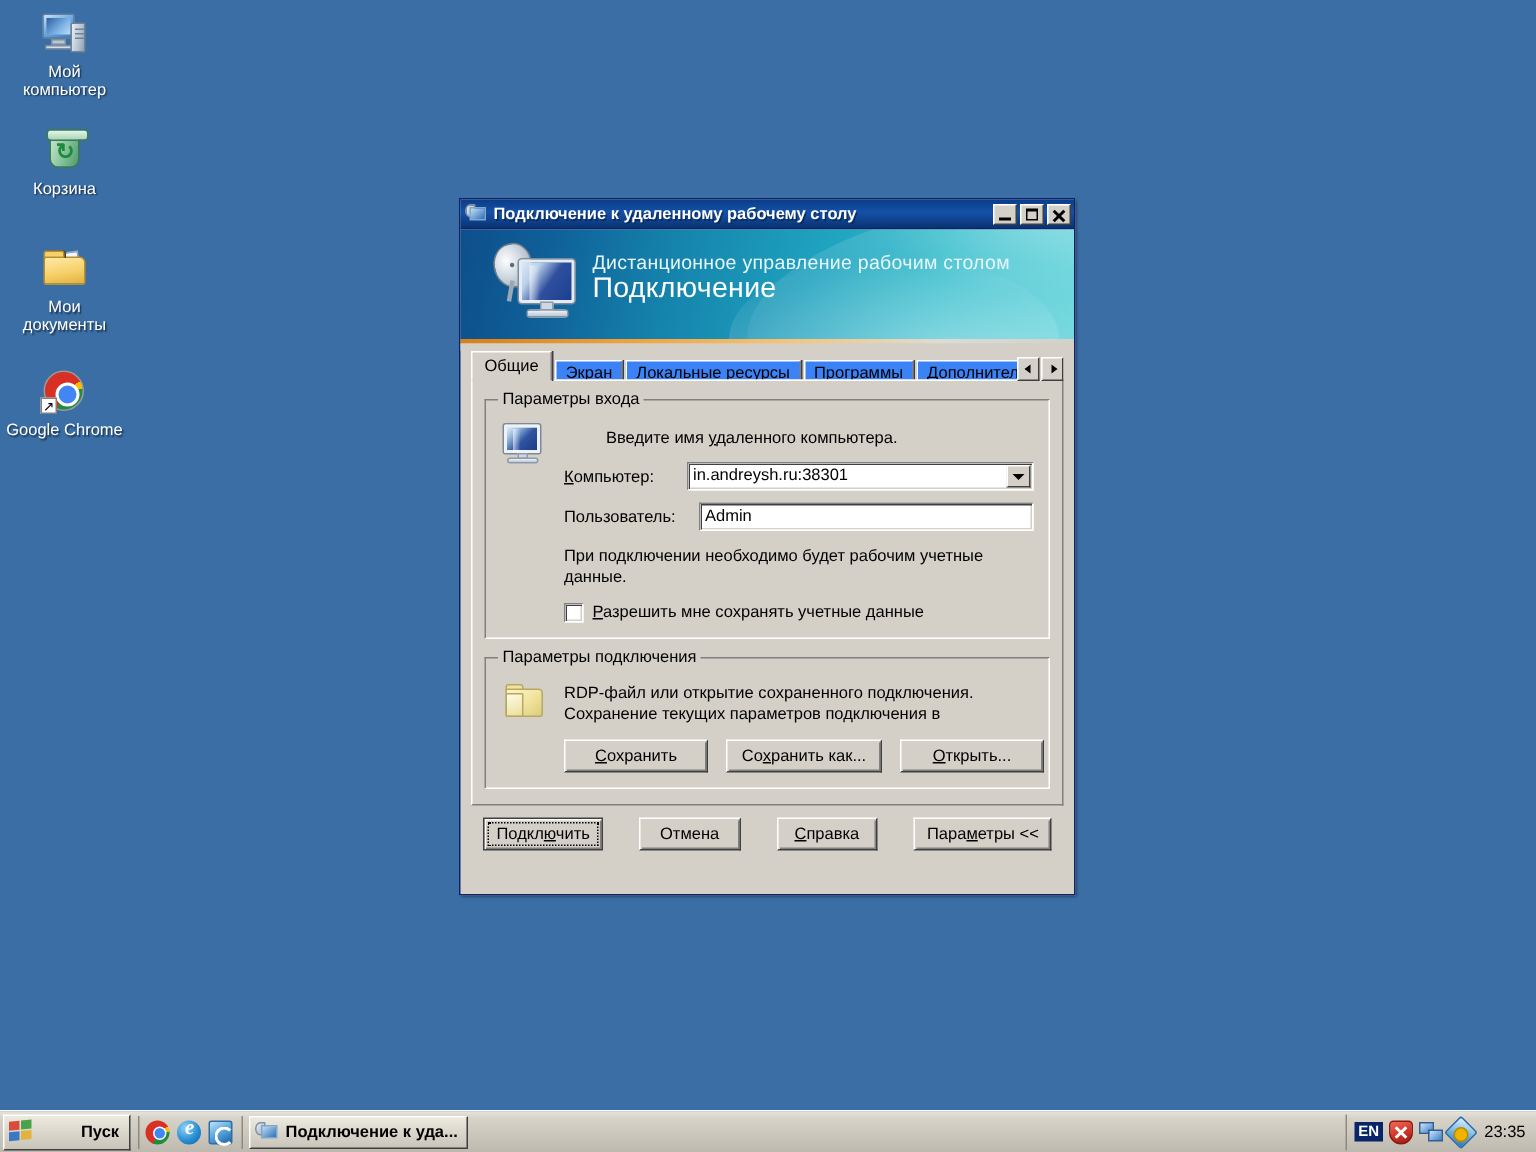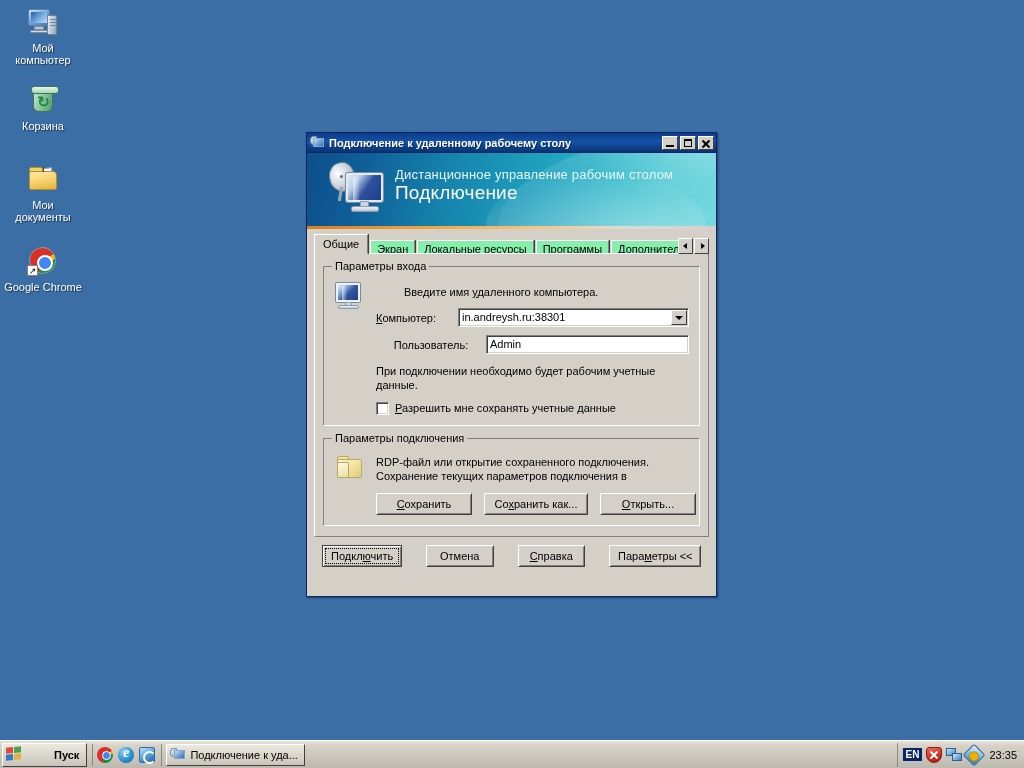--- a/index.html
+++ b/index.html
@@ -293,21 +293,21 @@
     height: 20px;
     display: flex;
     align-items: flex-end;
     padding-left: 2px;
     overflow: hidden;
   }
   .tab {
     height: 14px;
     line-height: 17px;
     padding: 0 6px;
-    background: #86efac;
+    background: #3b82f6;
     border: 1px solid;
     border-color: #ffffff #808080 #d4d0c8 #ffffff;
     box-shadow: 1px 0 0 #404040;
     margin-right: 2px;
     font-size: 11px;
     color: #000;
     white-space: nowrap;
     cursor: default;
     position: relative;
     z-index: 1;
@@ -585,21 +585,21 @@
   }
 
   .taskitems { display: flex; align-items: center; padding-left: 4px; flex: 1 1 auto; overflow: hidden; }
   .taskitem {
     display: flex; align-items: center;
     height: 22px; max-width: 160px;
     padding: 0 6px 0 3px;
     background: linear-gradient(180deg,#eceadf 0%,#dcd8cd 45%,#c9c5bb 100%);
     border: 1px solid;
     border-color: #ffffff #404040 #404040 #ffffff;
-    font-size: 11px; font-weight: normal; color: #000;
+    font-size: 11px; font-weight: bold; color: #000;
     cursor: default;
     white-space: nowrap; overflow: hidden;
   }
   .taskitem .tiic { width: 16px; height: 14px; margin-right: 4px; position: relative; flex:0 0 auto; }
   .taskitem .tiic .m {
     position:absolute; left:4px; top:2px; width:11px; height:9px;
     background: linear-gradient(140deg,#bfe0f7,#2f6fb5); border:1px solid #7fa8cc;
   }
   .taskitem .tiic .d {
     position:absolute; left:0px; top:0px; width:7px; height:9px;
@@ -780,21 +780,21 @@
               <div class="row" style="margin-bottom:8px;">
                 <span class="field-label" style="width:82px;">
                   <span class="acc">К</span>омпьютер:
                 </span>
                 <span class="combo" style="flex:1 1 auto;">
                   <span class="cval">in.andreysh.ru:38301</span>
                   <span class="carrow"></span>
                 </span>
               </div>
               <div class="row" style="margin-bottom:10px;">
-                <span class="field-label" style="width:110px;text-align:center;">Пользователь:</span>
+                <span class="field-label" style="width:90px;">Пользователь:</span>
                 <span class="textbox" style="flex:1 1 auto;">Admin</span>
               </div>
               <div class="hint">При подключении необходимо будет рабочим учетные</div>
               <div class="hint" style="margin-bottom:9px;">данные.</div>
               <div class="checkrow">
                 <span class="checkbox"></span>
                 <span class="hint">
                   <span class="acc">Р</span>азрешить мне сохранять учетные данные
                 </span>
               </div>

